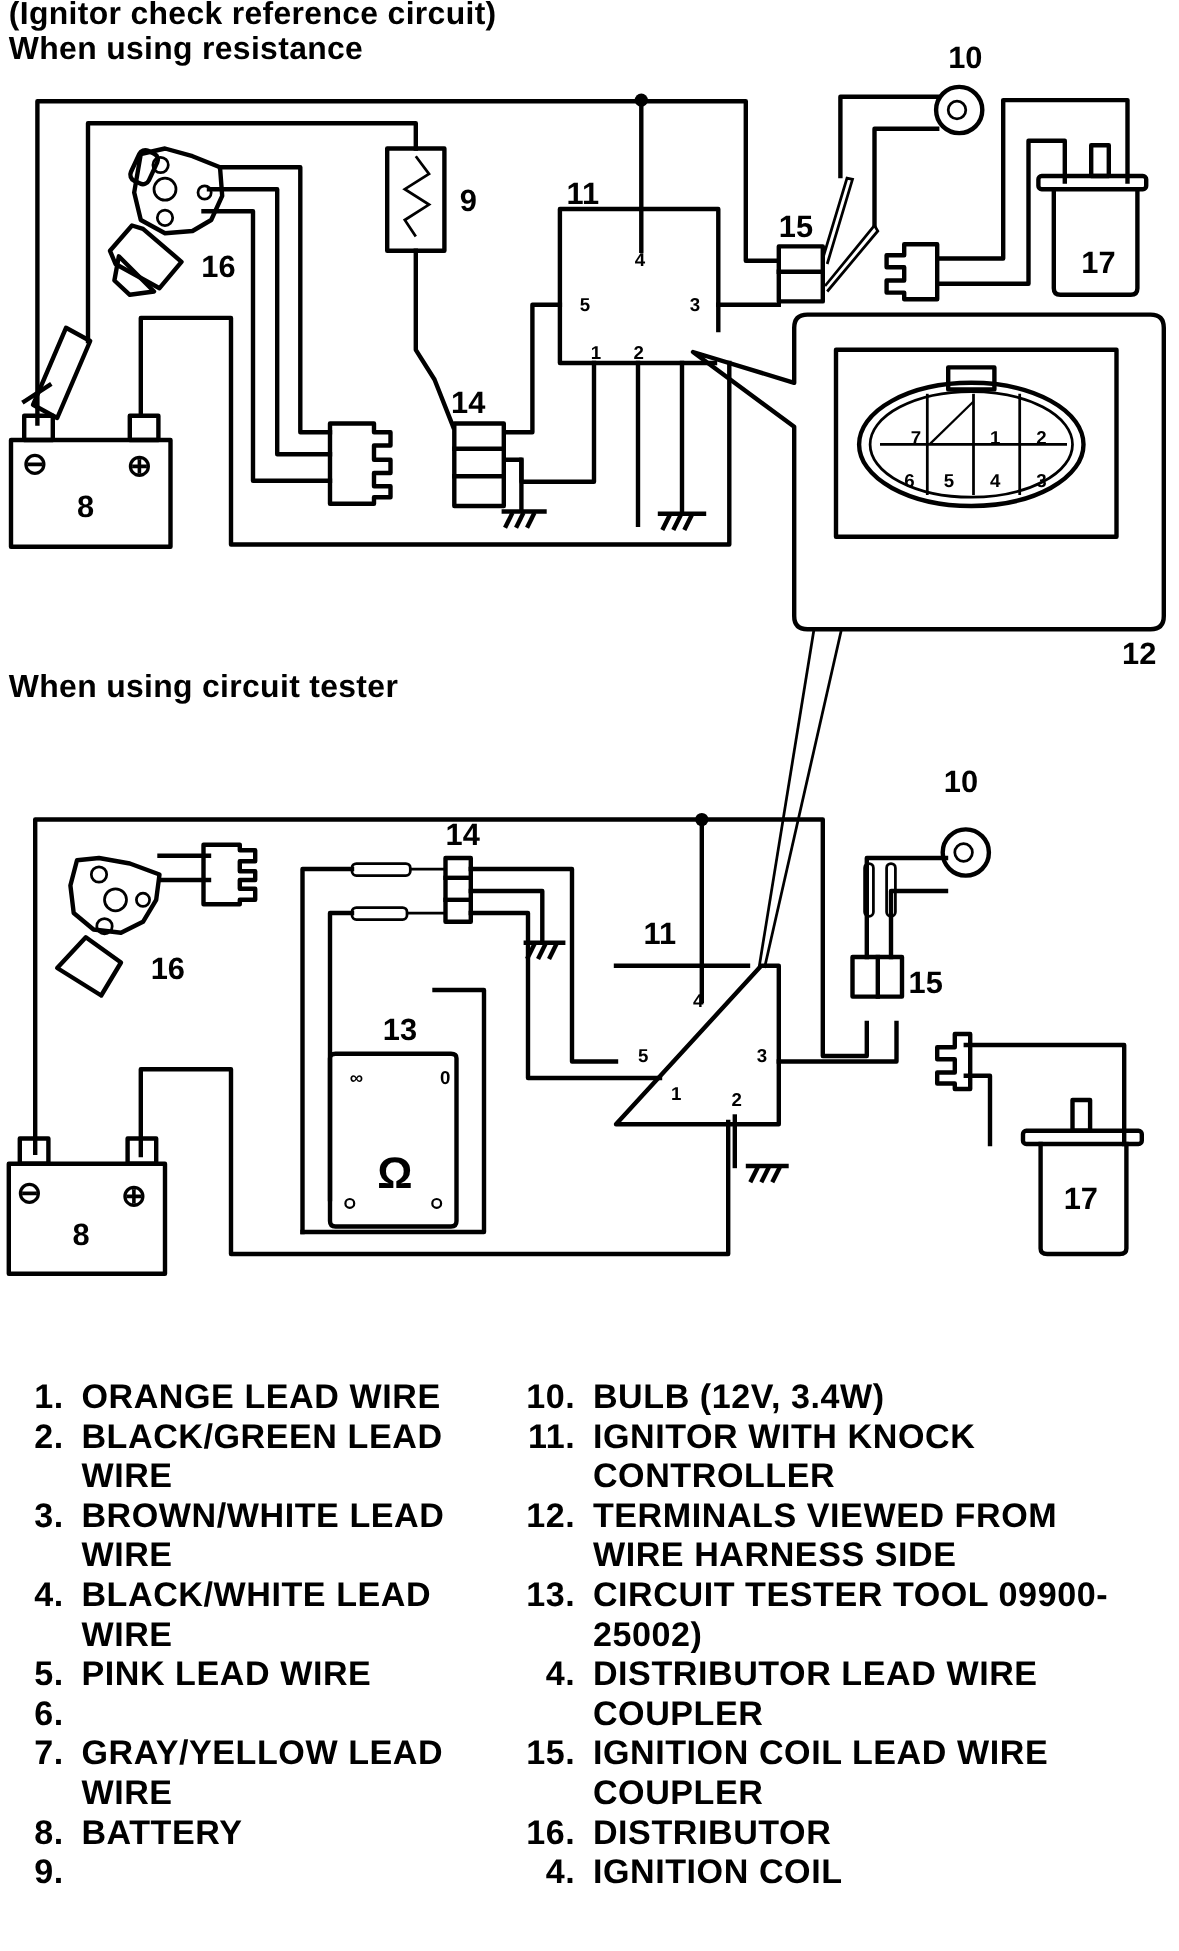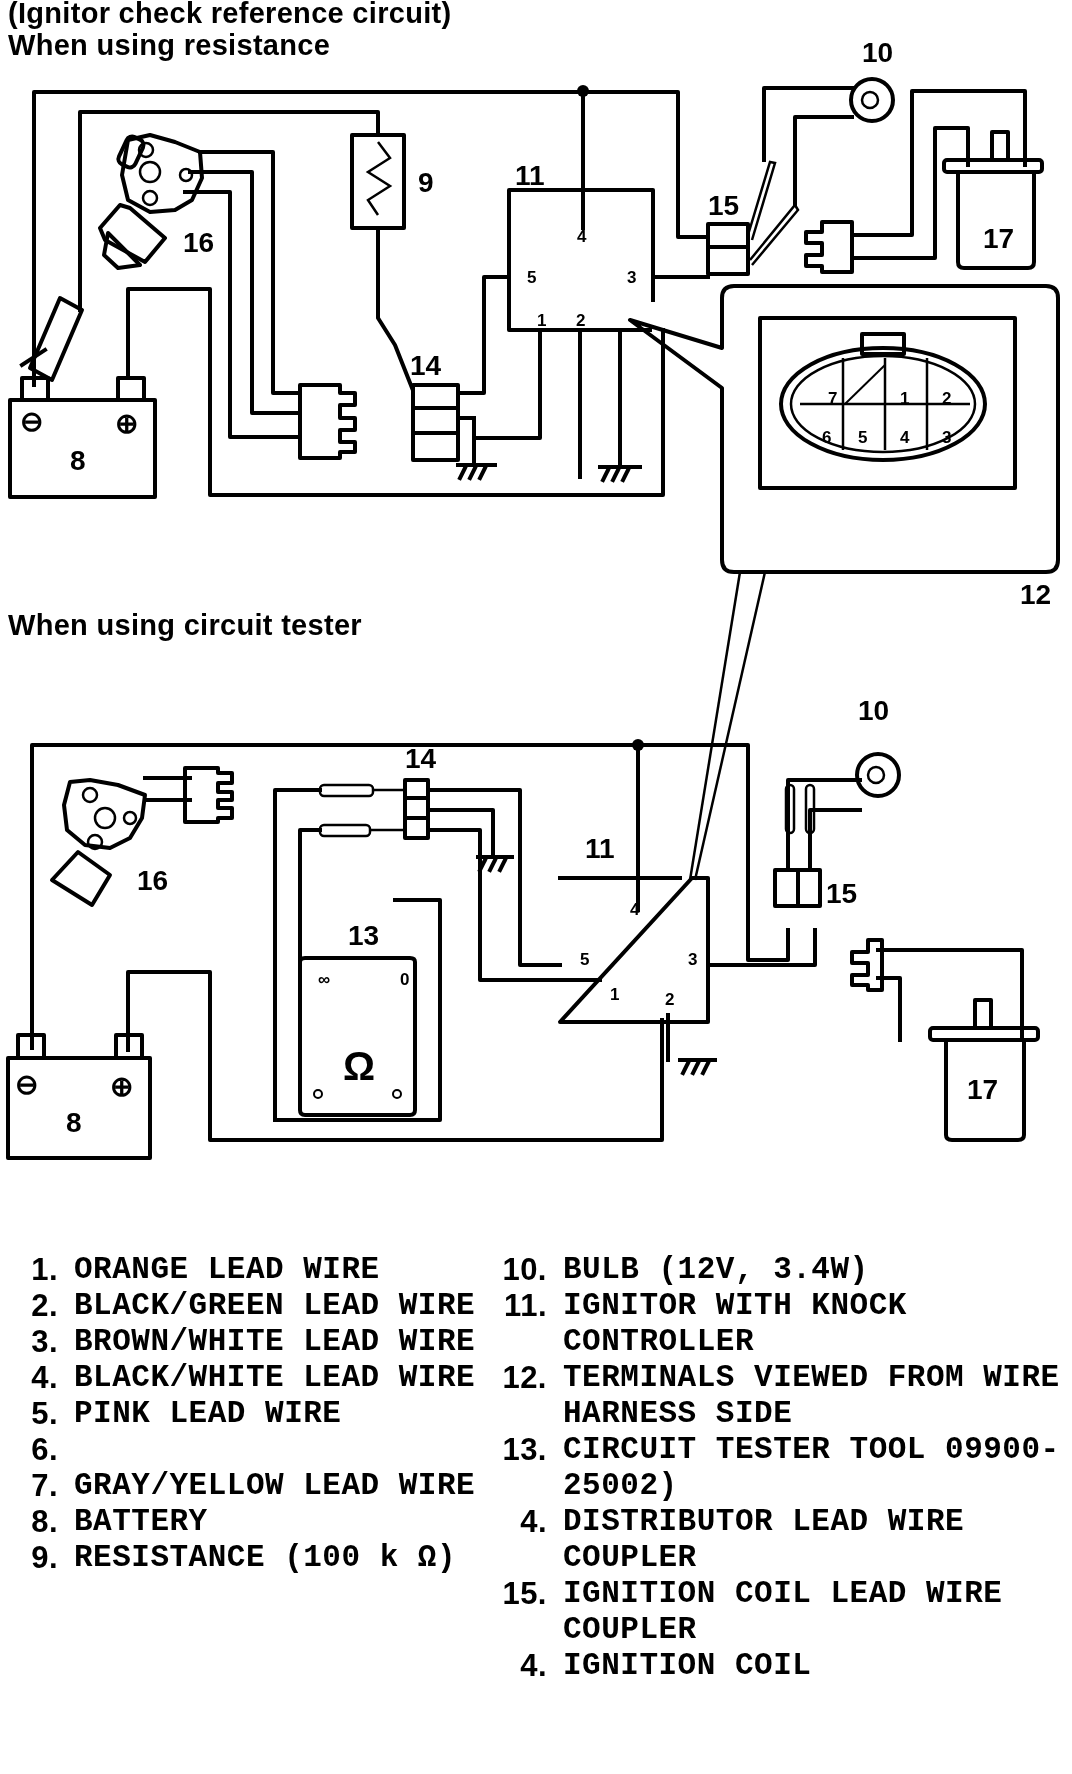--- a/index.html
+++ b/index.html
@@ -9,24 +9,24 @@
   #diagram { position:absolute; left:0; top:0; width:1072px; height:1774px; }
   #diagram .w { fill:none; stroke:#000; stroke-width:4; stroke-linejoin:round; stroke-linecap:square; }
   #diagram .t { fill:none; stroke:#000; stroke-width:2.5; }
   #diagram .thin { fill:none; stroke:#000; stroke-width:2; }
   #diagram .lbl { font-family:"Liberation Sans", sans-serif; font-weight:bold; font-size:28px; fill:#000; }
   #diagram .pin { font-family:"Liberation Sans", sans-serif; font-weight:bold; font-size:17px; fill:#000; }
   #diagram .big { font-family:"Liberation Sans", sans-serif; font-weight:bold; font-size:40px; fill:#000; }
   .legend { position:absolute; top:1252px; font-weight:bold; font-size:31px; line-height:36px; letter-spacing:0.5px; }
   .legend .item { display:flex; }
   .legend .num { display:inline-block; text-align:right; flex:none; }
-  .legend .txt { display:inline-block; padding-left:16px;font-family:Liberation Mono, monospace; }
+  .legend .txt { display:inline-block; padding-left:16px; }
   #legend-left { left:6px; width:470px; }
   #legend-left .num { width:52px; }
-  #legend-right { left:492px; width:580px; }
+  #legend-right { left:468px; width:580px; }
   #legend-right .num { width:55px; }
 </style>
 </head>
 <body>
 
 <div class="heading" style="top:-4px">(Ignitor check reference circuit)</div>
 <div class="heading" style="top:28px">When using resistance</div>
 <div class="heading" style="top:608px">When using circuit tester</div>
 
 <svg id="diagram" viewBox="0 0 1072 1774">
@@ -278,21 +278,20 @@
   <div class="item">
       <span class="num">7.</span>
       <span class="txt">GRAY/YELLOW LEAD WIRE</span>
     </div>
   <div class="item">
       <span class="num">8.</span>
       <span class="txt">BATTERY</span>
     </div>
   <div class="item">
       <span class="num">9.</span>
-      <span class="txt">RESISTANCE (100 k Ω)</span>
     </div>
 </div>
 
 <div class="legend" id="legend-right">
   <div class="item">
       <span class="num">10.</span>
       <span class="txt">BULB (12V, 3.4W)</span>
     </div>
   <div class="item">
       <span class="num">11.</span>
@@ -308,16 +307,20 @@
     </div>
   <div class="item">
       <span class="num">4.</span>
       <span class="txt">DISTRIBUTOR LEAD WIRE COUPLER</span>
     </div>
   <div class="item">
       <span class="num">15.</span>
       <span class="txt">IGNITION COIL LEAD WIRE COUPLER</span>
     </div>
   <div class="item">
+      <span class="num">16.</span>
+      <span class="txt">DISTRIBUTOR</span>
+    </div>
+  <div class="item">
       <span class="num">4.</span>
       <span class="txt">IGNITION COIL</span>
     </div>
 </div>
 
 </body></html>

